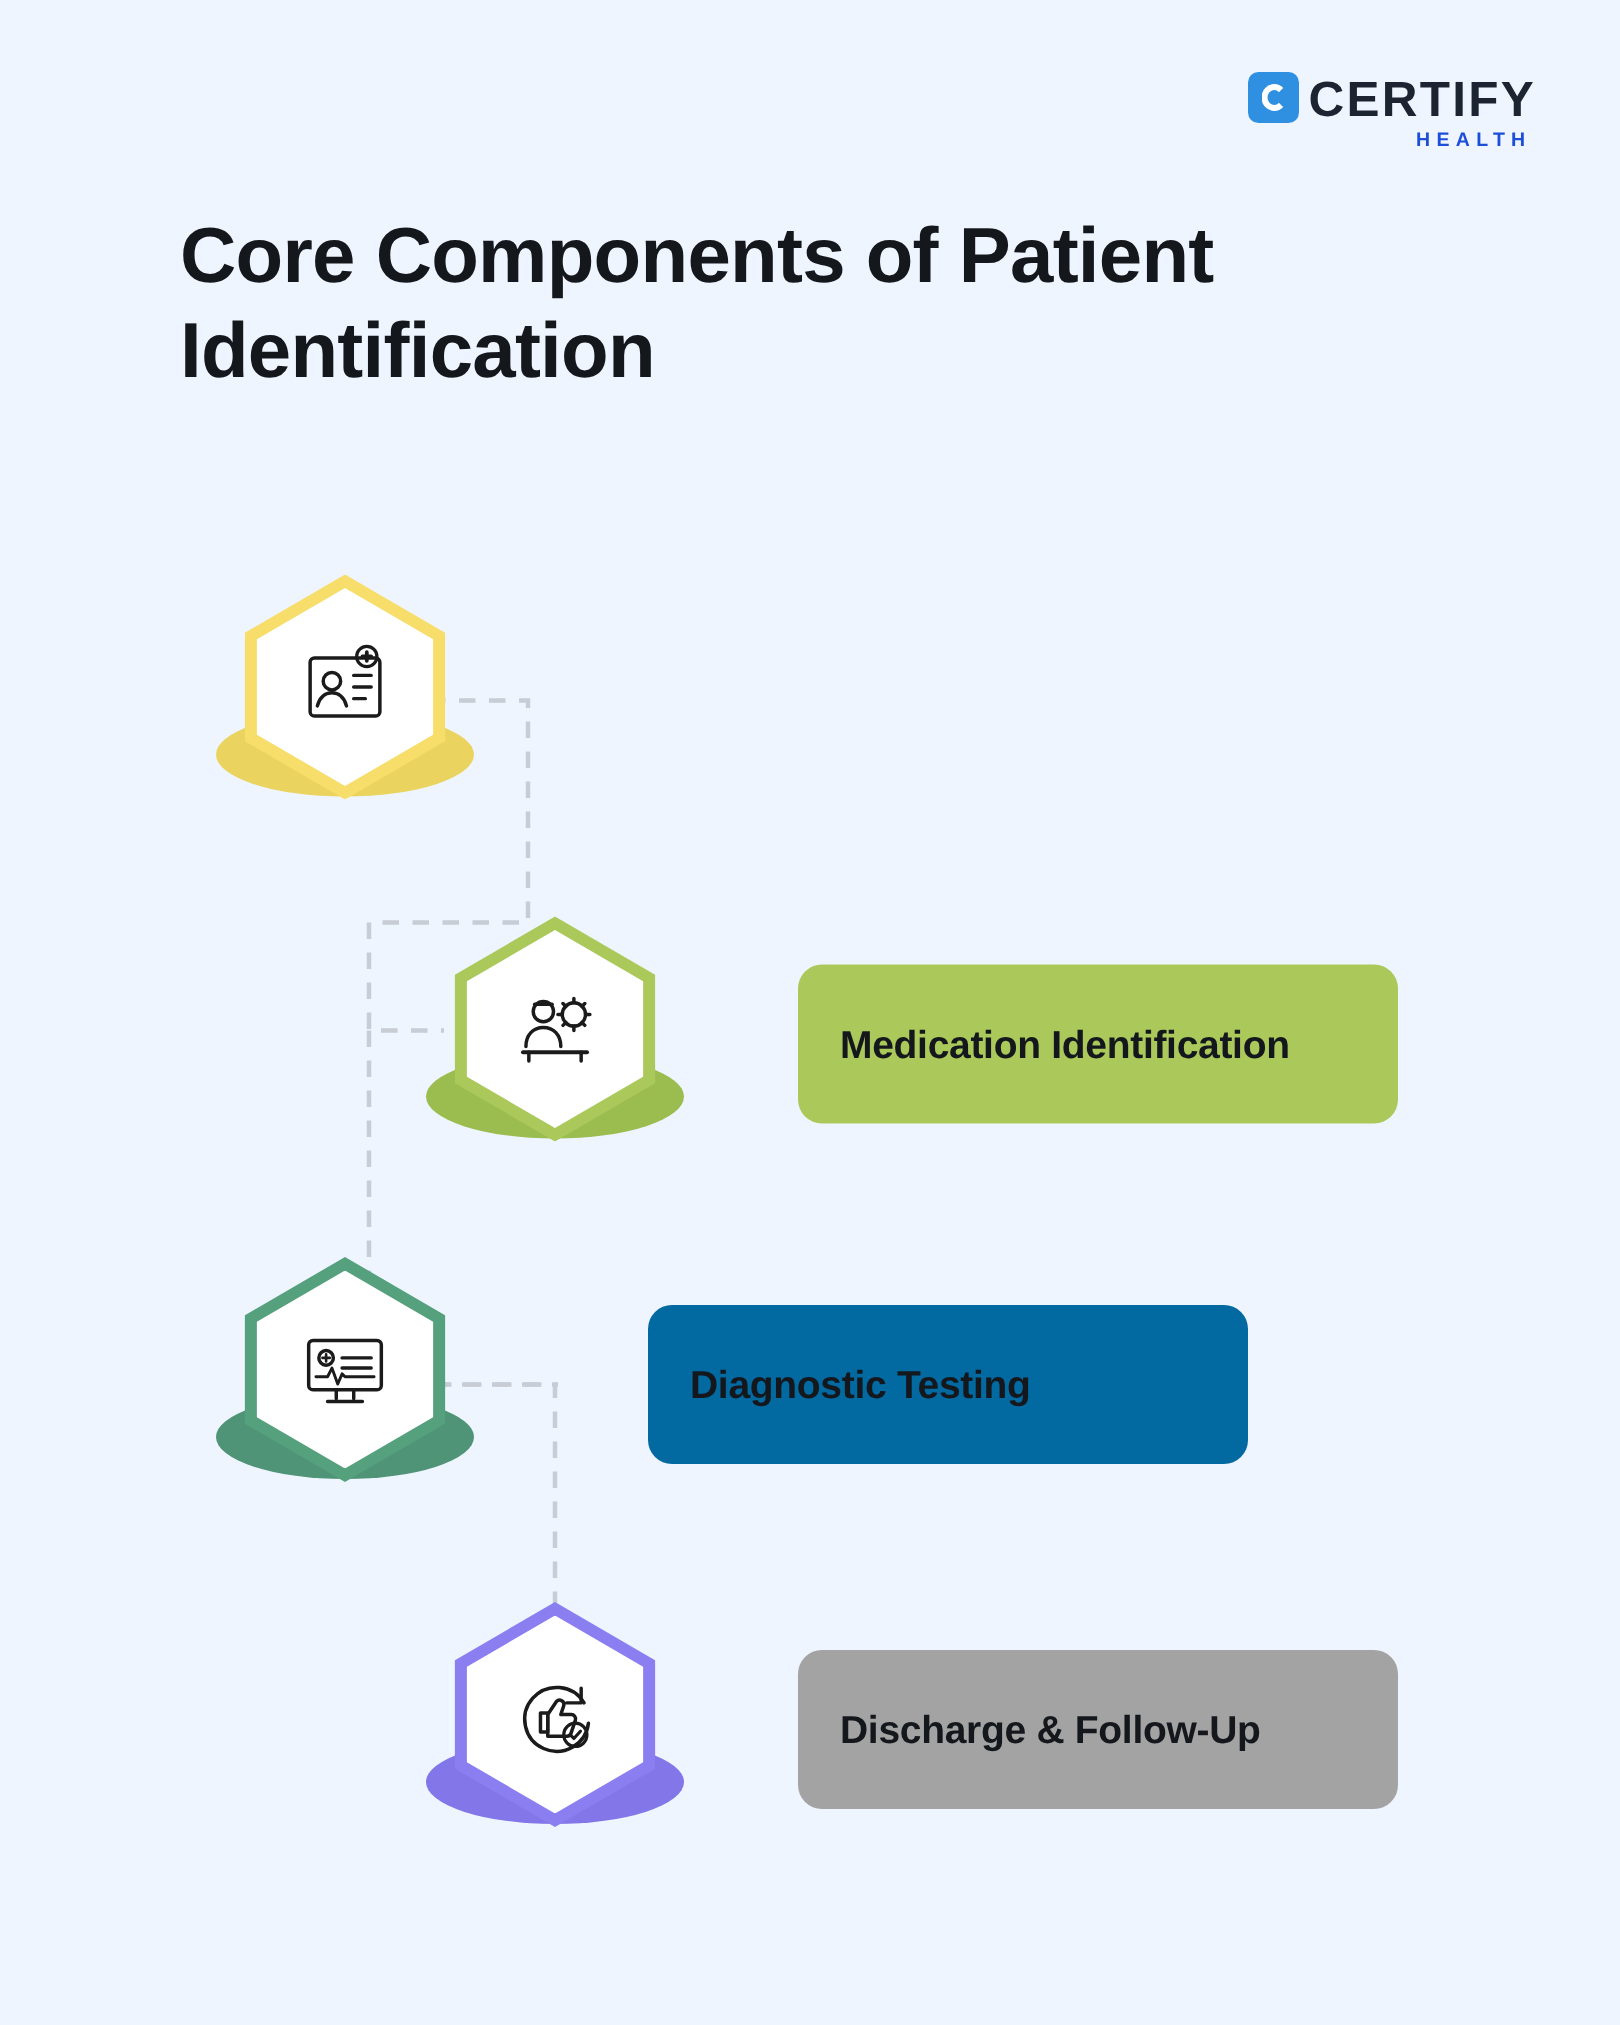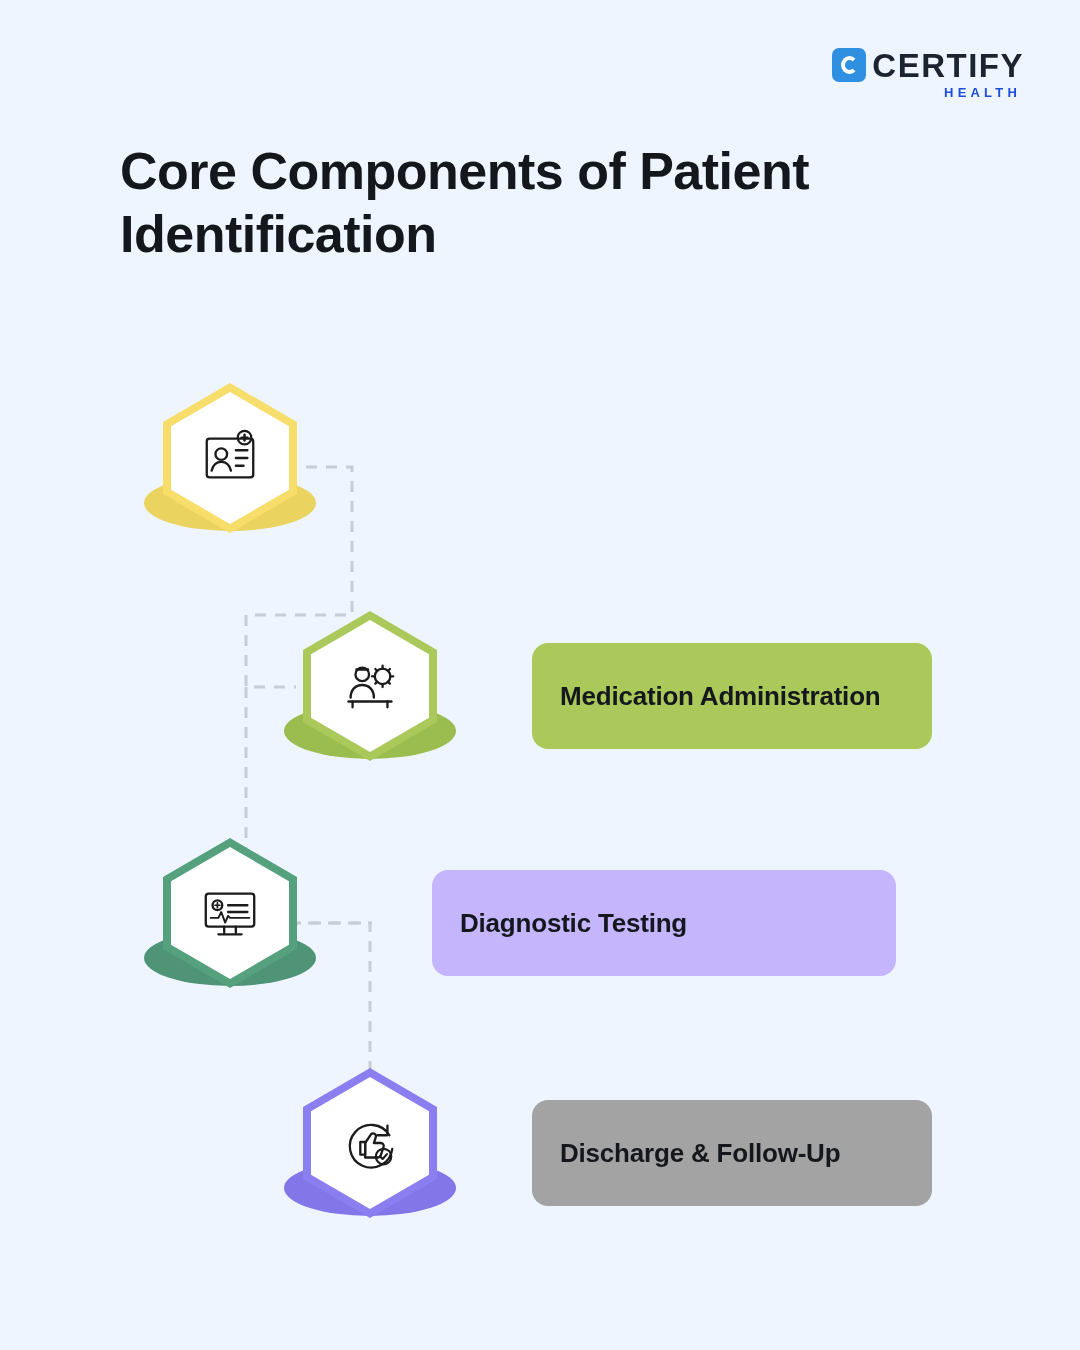--- a/index.html
+++ b/index.html
@@ -214,41 +214,41 @@
             <path d="M12 44c0-8 5-13 12-13s12 5 12 13"></path>
             <path d="M10 48h44" stroke-width="2.8"></path>
             <path d="M14 48v6M50 48v6"></path>
             <circle cx="45" cy="22" r="8"></circle>
             <path d="M45 14v-3M45 33v-3M37 22h-3M56 22h-3M39.5 16.5l-2-2M52.5 29.5l-2-2M39.5 27.5l-2 2M52.5 14.5l-2 2"></path>
           </svg>
         </div>
       </div>
     </div>
     <div class="pill" style="left: 532px; top: 40px; width: 400px; background:#aac95a;">
-      <span>Medication Administration</span>
+      <span>Medication Identification</span>
     </div>
   </div>
 
   <div class="row" style="top: 455px;">
     <div class="node" style="left: 130px; top: 0px;">
       <div class="shadow-ellipse" style="background:#4f9476;"></div>
       <div class="hex" style="background:#55a07d;">
         <div class="hex-inner">
           <svg viewBox="0 0 64 64" fill="none" stroke="#1b1b1b" stroke-width="2.4" stroke-linecap="round" stroke-linejoin="round">
             <rect x="7" y="12" width="50" height="34" rx="3"></rect>
             <path d="M26 46v6M38 46v6M20 54h24"></path>
             <circle cx="19" cy="24" r="5"></circle>
             <path d="M19 21.5v5M16.5 24h5" stroke-width="1.8"></path>
             <path d="M30 24h20M30 31h20"></path>
             <path d="M12 37h8l3-6 4 11 3-7 2 2h20" stroke-width="2"></path>
           </svg>
         </div>
       </div>
     </div>
-    <div class="pill" style="left: 432px; top: 40px; width: 464px; background:#c4b5fd;">
+    <div class="pill" style="left: 432px; top: 40px; width: 400px; background:#0369a1;">
       <span>Diagnostic Testing</span>
     </div>
   </div>
 
   <div class="row" style="top: 685px;">
     <div class="node" style="left: 270px; top: 0px;">
       <div class="shadow-ellipse" style="background:#8276e8;"></div>
       <div class="hex" style="background:#8b7ef0;">
         <div class="hex-inner">
           <svg viewBox="0 0 64 64" fill="none" stroke="#1b1b1b" stroke-width="2.4" stroke-linecap="round" stroke-linejoin="round">

